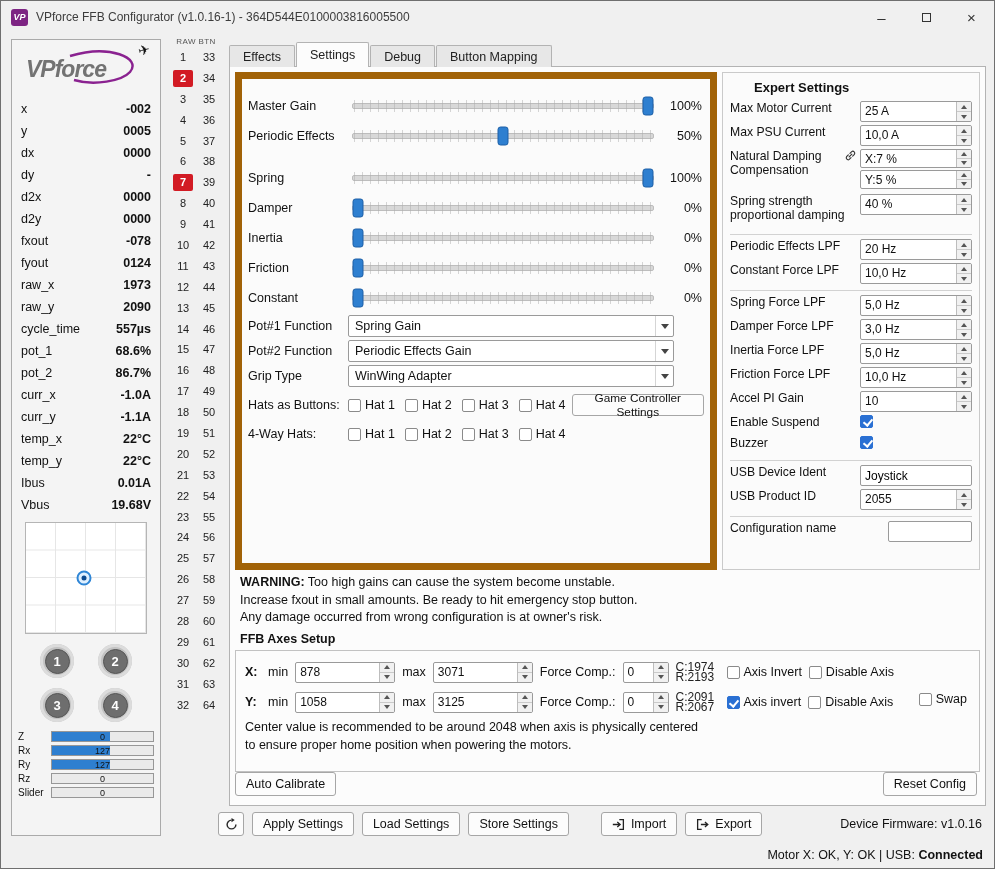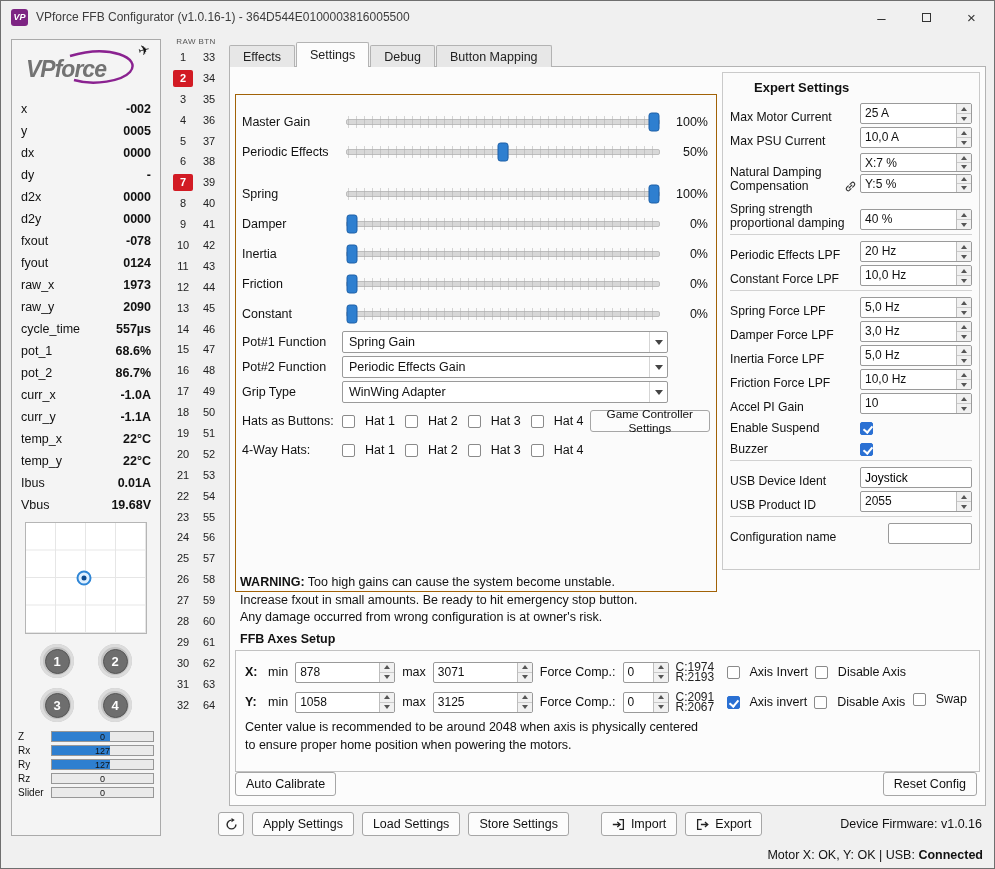--- a/index.html
+++ b/index.html
@@ -44,47 +44,47 @@
 .rcell{width:20px;height:17px;line-height:17px;text-align:center;font-size:11px;color:#222;border-radius:2px;}
 .rcell.hot{background:#d21b24;color:#fff;font-weight:bold;}
 
 
 .tabs{position:absolute;left:228px;top:41px;display:flex;align-items:flex-end;z-index:3;}
 .tab{height:22px;padding:0 13px;display:flex;align-items:center;background:#e7e7e7;border:1px solid #b3b3b3;border-bottom:none;border-radius:2px 2px 0 0;margin-right:1px;font-size:12.5px;color:#222;}
 .tab.active{height:25px;background:#fcfcfc;}
 
 
 .page{position:absolute;left:228px;top:65px;width:757px;height:740px;background:#fcfcfc;border:1px solid #b3b3b3;}
-.sliders-panel{position:absolute;left:5px;top:5px;width:482px;height:498px;border:1px solid #a16207;background:#fbfbfb;padding-top:12px;margin-top:22px;}
+.sliders-panel{position:absolute;left:5px;top:5px;width:482px;height:498px;border:7px solid #a16207;background:#fbfbfb;padding-top:12px;}
 .srow{display:flex;align-items:center;height:30px;padding:0 6px;}
 .srows .srow:nth-of-type(3){margin-top:12px;}
 .slabel{width:100px;flex:none;}
 .strack{position:relative;flex:1;height:20px;margin:0 4px;}
 .strack::before{content:"";position:absolute;left:0;right:0;top:50%;height:4px;transform:translateY(-50%);background:#d8d8d8;border:1px solid #bdbdbd;border-radius:2px;}
 .sticks{position:absolute;left:2px;right:2px;top:50%;height:12px;transform:translateY(-50%);background:repeating-linear-gradient(90deg,#adadad 0 1px,transparent 1px 8px);opacity:.5;}
 .srange{position:absolute;left:6px;right:6px;top:0;bottom:0;}
 .shandle{position:absolute;top:50%;width:11px;height:19px;transform:translate(-50%,-50%);background:#2e7fd0;border:1px solid #1c5fa6;border-radius:3px;z-index:2;}
 .svalue{width:46px;flex:none;text-align:right;padding-right:2px;}
 .crow{display:flex;align-items:center;height:25px;padding:0 6px;}
 .combo{display:flex;align-items:center;width:326px;height:22px;background:#fff;border:1px solid #9a9a9a;border-radius:2px;padding-left:6px;}
 .chev{margin-left:auto;width:18px;height:100%;display:flex;align-items:center;justify-content:center;border-left:1px solid #d5d5d5;}
 .chev::after{content:"";border:4px solid transparent;border-top:5px solid #444;margin-top:5px;}
 .hrow{display:flex;align-items:center;height:24px;padding:0 6px;margin-top:5px;}
 .hopts{display:flex;gap:10px;align-items:center;}
-.cb-item{display:inline-flex;align-items:center;gap:10px;white-space:nowrap;}
+.cb-item{display:inline-flex;align-items:center;gap:4px;white-space:nowrap;}
 .cb{width:13px;height:13px;border:1px solid #8a8a8a;background:#fff;border-radius:2px;position:relative;flex:none;}
 .cb.checked{background:#2a70d3;border-color:#2a70d3;}
 .cb.checked::after{content:"";position:absolute;left:3.5px;top:1px;width:4px;height:7px;border:solid #fff;border-width:0 2px 2px 0;transform:rotate(40deg);}
 .btn{display:inline-flex;align-items:center;justify-content:center;gap:6px;height:24px;padding:0 10px;background:#fcfcfc;border:1px solid #a6a6a6;border-radius:3px;font-size:12.5px;color:#111;font-family:inherit;}
 .btn.small{height:22px;padding:0 7px;font-size:11.8px;margin-left:6px;}
 
 
 .expert-panel{position:absolute;left:492px;top:5px;width:258px;height:498px;border:1px solid #cacaca;background:#fbfbfb;padding:6px 7px;display:flex;flex-direction:column;}
 .etitle{font-weight:bold;font-size:13px;margin:1px 0 6px;padding-left:24px;}
-.erow{display:flex;align-items:flex-end;min-height:23px;margin-bottom:1px;}
+.erow{display:flex;align-items:flex-start;min-height:23px;margin-bottom:1px;}
 .elabel{flex:1;font-size:12.2px;line-height:14px;padding-right:4px;}
 .ectrl{width:112px;flex:none;display:flex;}
 .ectrl.stack{flex-direction:column;gap:2px;}
 .spin{display:inline-flex;align-items:stretch;border:1px solid #9a9a9a;background:#fff;height:21px;border-radius:2px;width:100%;overflow:hidden;}
 .spin.sm{height:19px;}
 .spin-val{flex:1;font-size:12px;padding:2px 4px;white-space:nowrap;overflow:hidden;}
 .spin-arrows{width:15px;border-left:1px solid #bdbdbd;display:flex;flex-direction:column;background:#f1f1f1;flex:none;}
 .spin-arrows .up,.spin-arrows .down{flex:1;position:relative;}
 .spin-arrows .up{border-bottom:1px solid #cacaca;}
 .spin-arrows .up::after{content:"";position:absolute;left:50%;top:50%;transform:translate(-50%,-50%);border:3.5px solid transparent;border-top:0;border-bottom:4px solid #555;}

